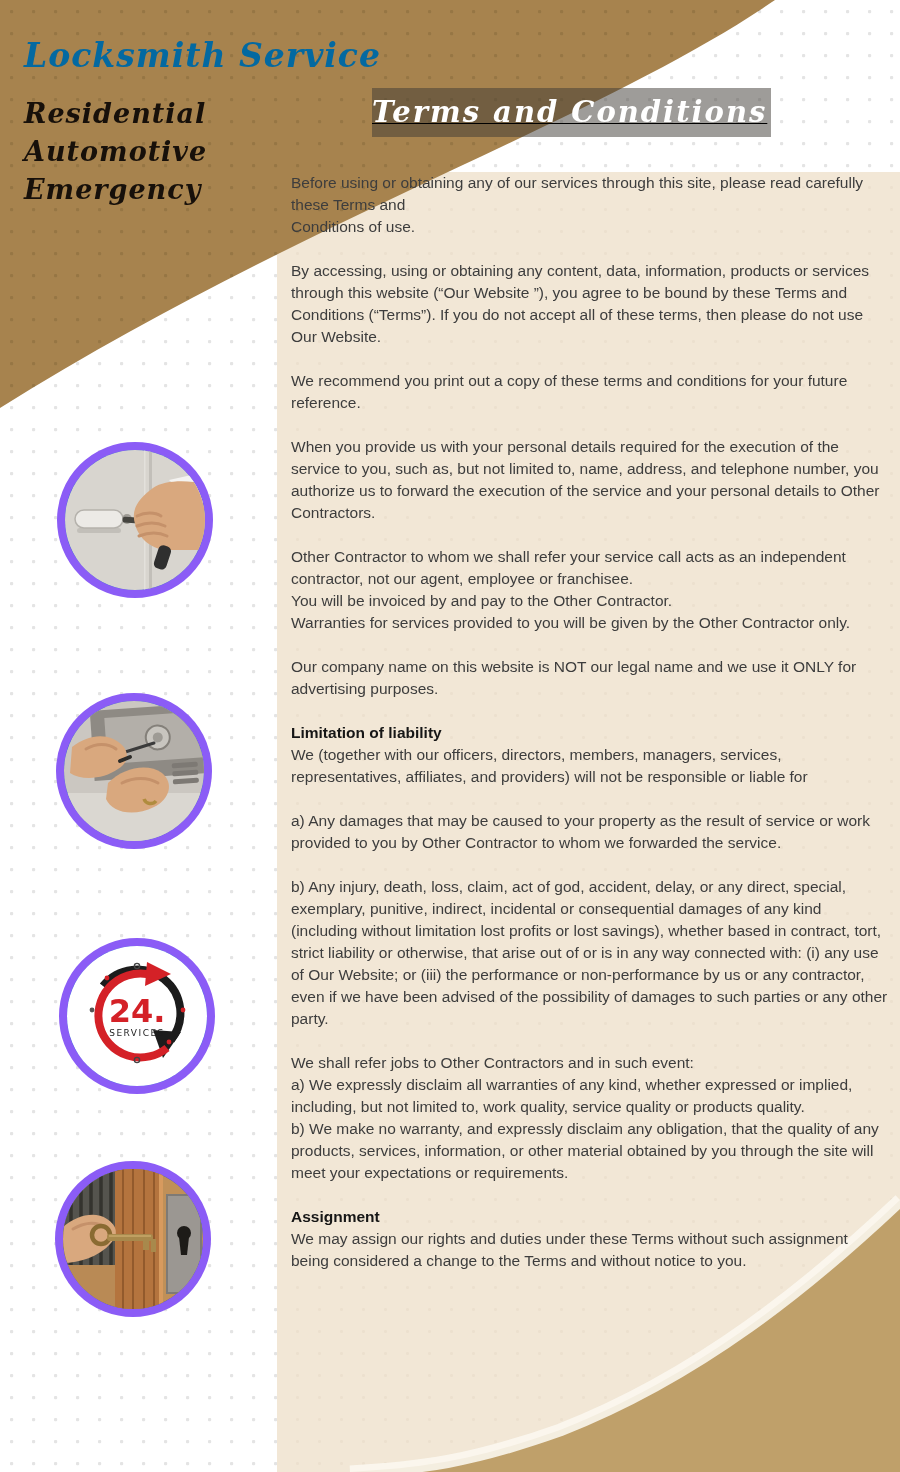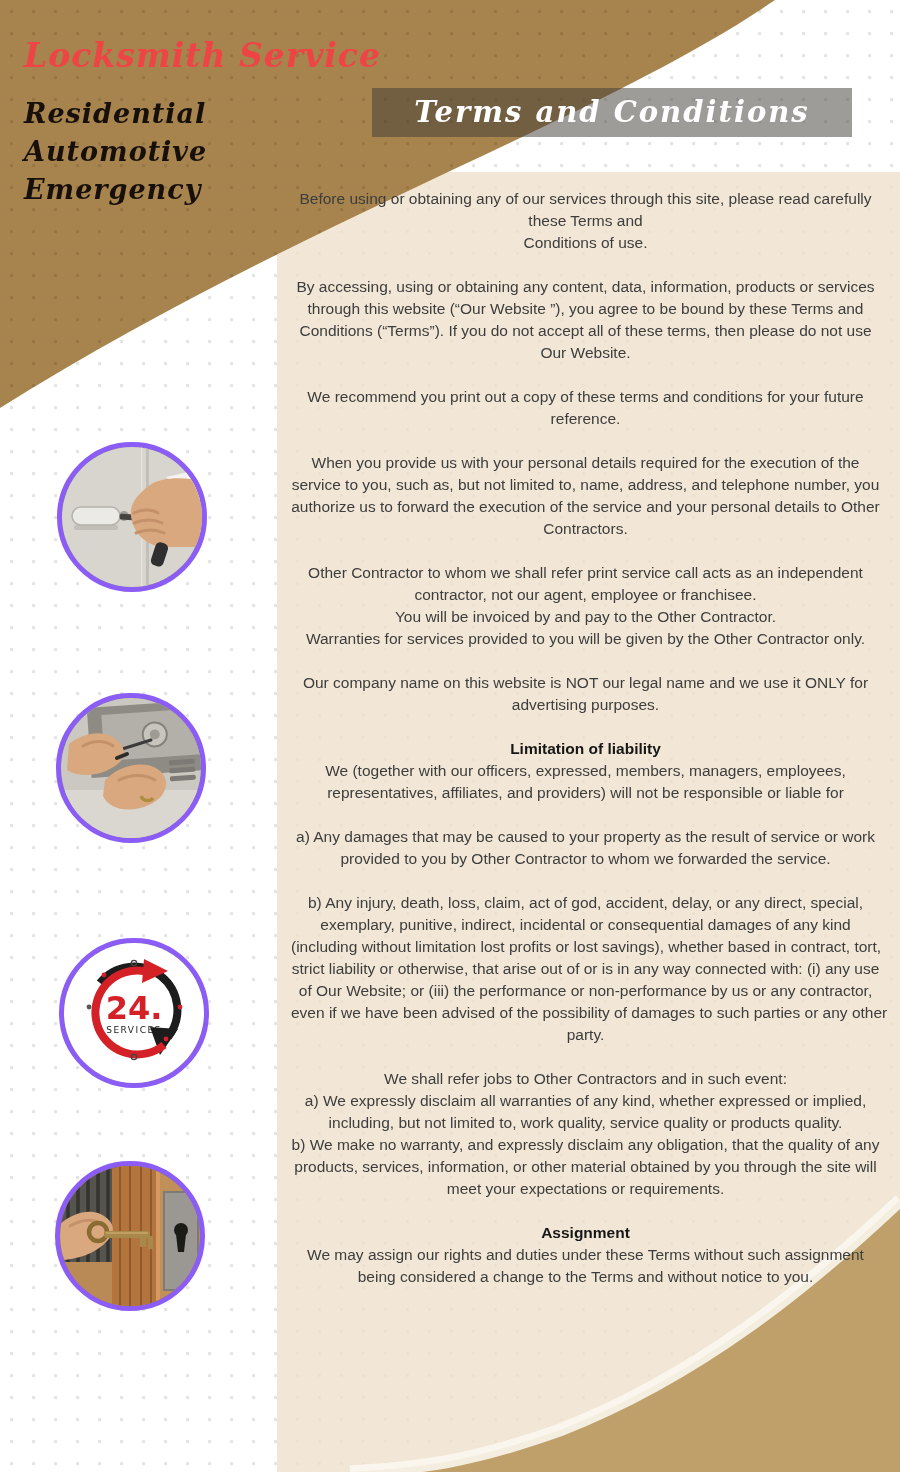--- a/index.html
+++ b/index.html
@@ -2,39 +2,39 @@
 <html><head>
 <meta charset="utf-8">
 <style>
   html,body{margin:0;padding:0;background:#fff;}
   .page{position:relative;width:900px;height:1472px;overflow:hidden;background:#fff;
         font-family:"Liberation Sans", sans-serif;}
   .bg{position:absolute;left:0;top:0;width:900px;height:1472px;z-index:0;}
 
   .brand{position:absolute;left:24px;top:36px;z-index:3;}
   .brand-title{font-family:"DejaVu Serif", serif;font-style:italic;font-weight:700;
-               font-size:33px;color:#ef4444;letter-spacing:1px;}
+               font-size:33px;color:#0369a1;letter-spacing:1px;}
   .brand-services{margin-top:20px;}
   .brand-services .svc{font-family:"DejaVu Serif", serif;font-style:italic;font-weight:700;
                        font-size:27px;line-height:38px;color:#17100a;letter-spacing:1px;}
 
-  .banner{position:absolute;left:372px;top:88px;width:480px;height:49px;z-index:3;
-          background:rgba(62,58,52,0.5);text-align:center;}
+  .banner{position:absolute;left:372px;top:88px;width:399px;height:49px;z-index:3;
+          background:rgba(62,58,52,0.5);text-decoration:underline;}
   .banner span{font-family:"DejaVu Serif", serif;font-style:italic;font-weight:700;
                font-size:29px;line-height:49px;color:#ffffff;letter-spacing:2px;}
 
   .terms{position:absolute;left:277px;top:172px;width:623px;z-index:2;
-         box-sizing:border-box;padding:16px 20px 0 14px;color:#3d3d3d;text-align:center;}
+         box-sizing:border-box;padding:0 20px 0 14px;color:#3d3d3d;}
   .terms .p{font-size:15.5px;line-height:22px;white-space:pre;margin:22px 0 0 0;}
   .terms .h{font-size:15.5px;line-height:22px;font-weight:700;color:#161616;margin:22px 0 0 0;}
   .terms .h + .p{margin-top:0;}
   .terms > :first-child{margin-top:0;}
 
-  .circle{position:absolute;width:140px;height:140px;border:5px solid #8b5cf6;
-          border-radius:50%;overflow:hidden;background:#737373;z-index:2;}
+  .circle{position:absolute;width:140px;height:140px;border:8px solid #8b5cf6;
+          border-radius:50%;overflow:hidden;background:#1d4ed8;z-index:2;}
   .c1{left:57px;top:442px;}
   .c2{left:56px;top:693px;}
   .c3{left:59px;top:938px;}
   .c4{left:55px;top:1161px;}
   .circle svg{display:block;width:140px;height:140px;}
 </style>
 </head>
 <body>
 
 <div class="page">
@@ -81,28 +81,28 @@
       <div class="p">By accessing, using or obtaining any content, data, information, products or services
 through this website (“Our Website ”), you agree to be bound by these Terms and
 Conditions (“Terms”). If you do not accept all of these terms, then please do not use
 Our Website.</div>
       <div class="p">We recommend you print out a copy of these terms and conditions for your future
 reference.</div>
       <div class="p">When you provide us with your personal details required for the execution of the
 service to you, such as, but not limited to, name, address, and telephone number, you
 authorize us to forward the execution of the service and your personal details to Other
 Contractors.</div>
-      <div class="p">Other Contractor to whom we shall refer print service call acts as an independent
+      <div class="p">Other Contractor to whom we shall refer your service call acts as an independent
 contractor, not our agent, employee or franchisee.
 You will be invoiced by and pay to the Other Contractor.
 Warranties for services provided to you will be given by the Other Contractor only.</div>
       <div class="p">Our company name on this website is NOT our legal name and we use it ONLY for
 advertising purposes.</div>
       <div class="h">Limitation of liability</div>
-      <div class="p">We (together with our officers, expressed, members, managers, employees,
+      <div class="p">We (together with our officers, directors, members, managers, services,
 representatives, affiliates, and providers) will not be responsible or liable for</div>
       <div class="p">a) Any damages that may be caused to your property as the result of service or work
 provided to you by Other Contractor to whom we forwarded the service.</div>
       <div class="p">b) Any injury, death, loss, claim, act of god, accident, delay, or any direct, special,
 exemplary, punitive, indirect, incidental or consequential damages of any kind
 (including without limitation lost profits or lost savings), whether based in contract, tort,
 strict liability or otherwise, that arise out of or is in any way connected with: (i) any use
 of Our Website; or (iii) the performance or non-performance by us or any contractor,
 even if we have been advised of the possibility of damages to such parties or any other
 party.</div>

